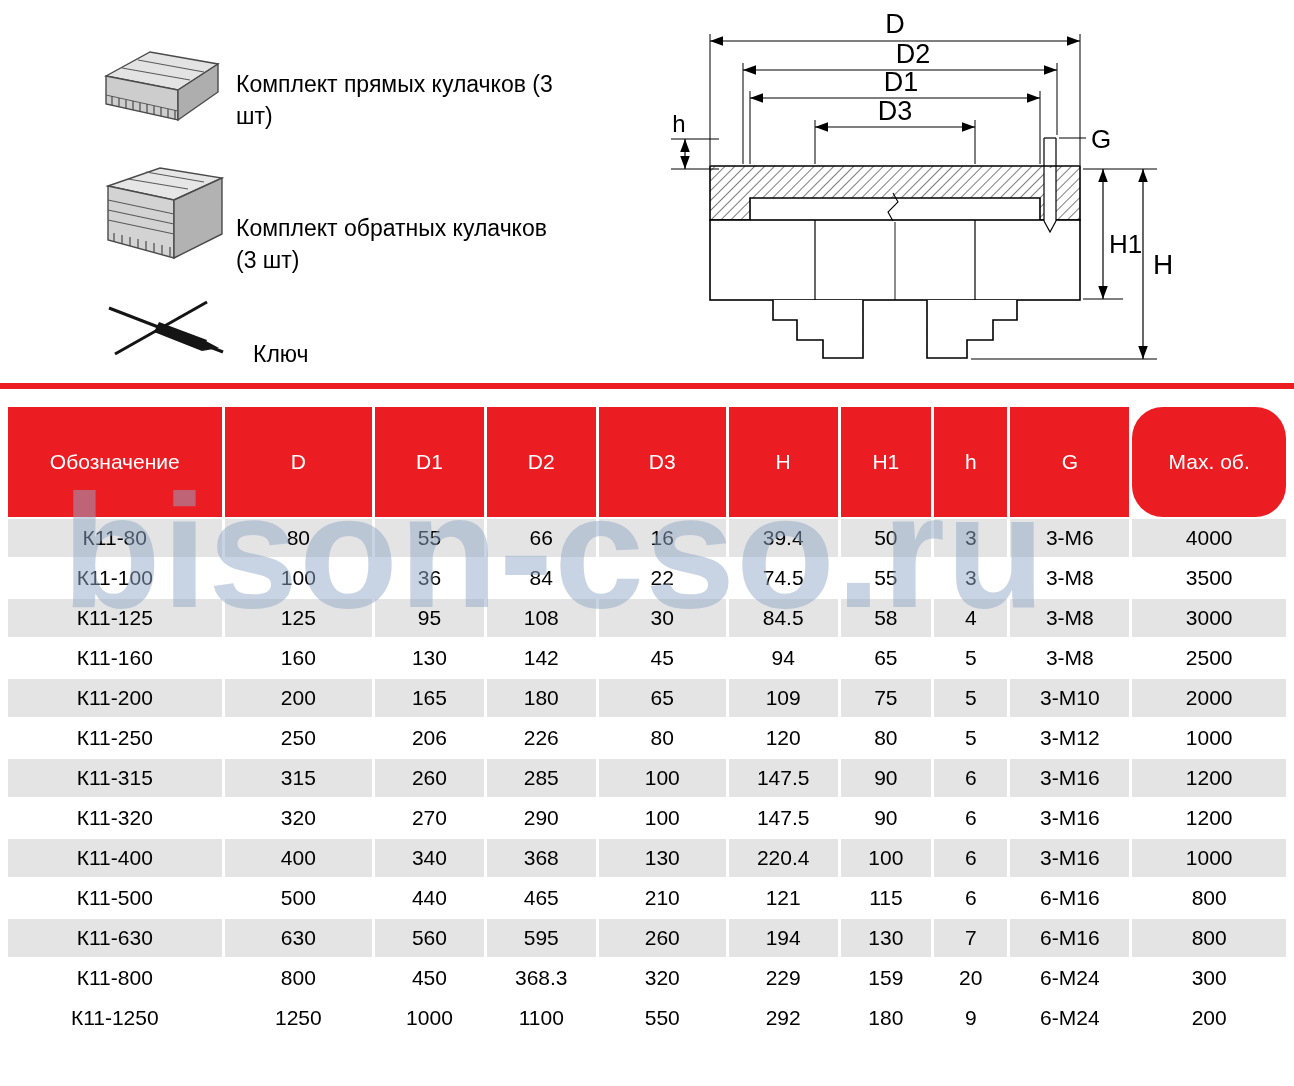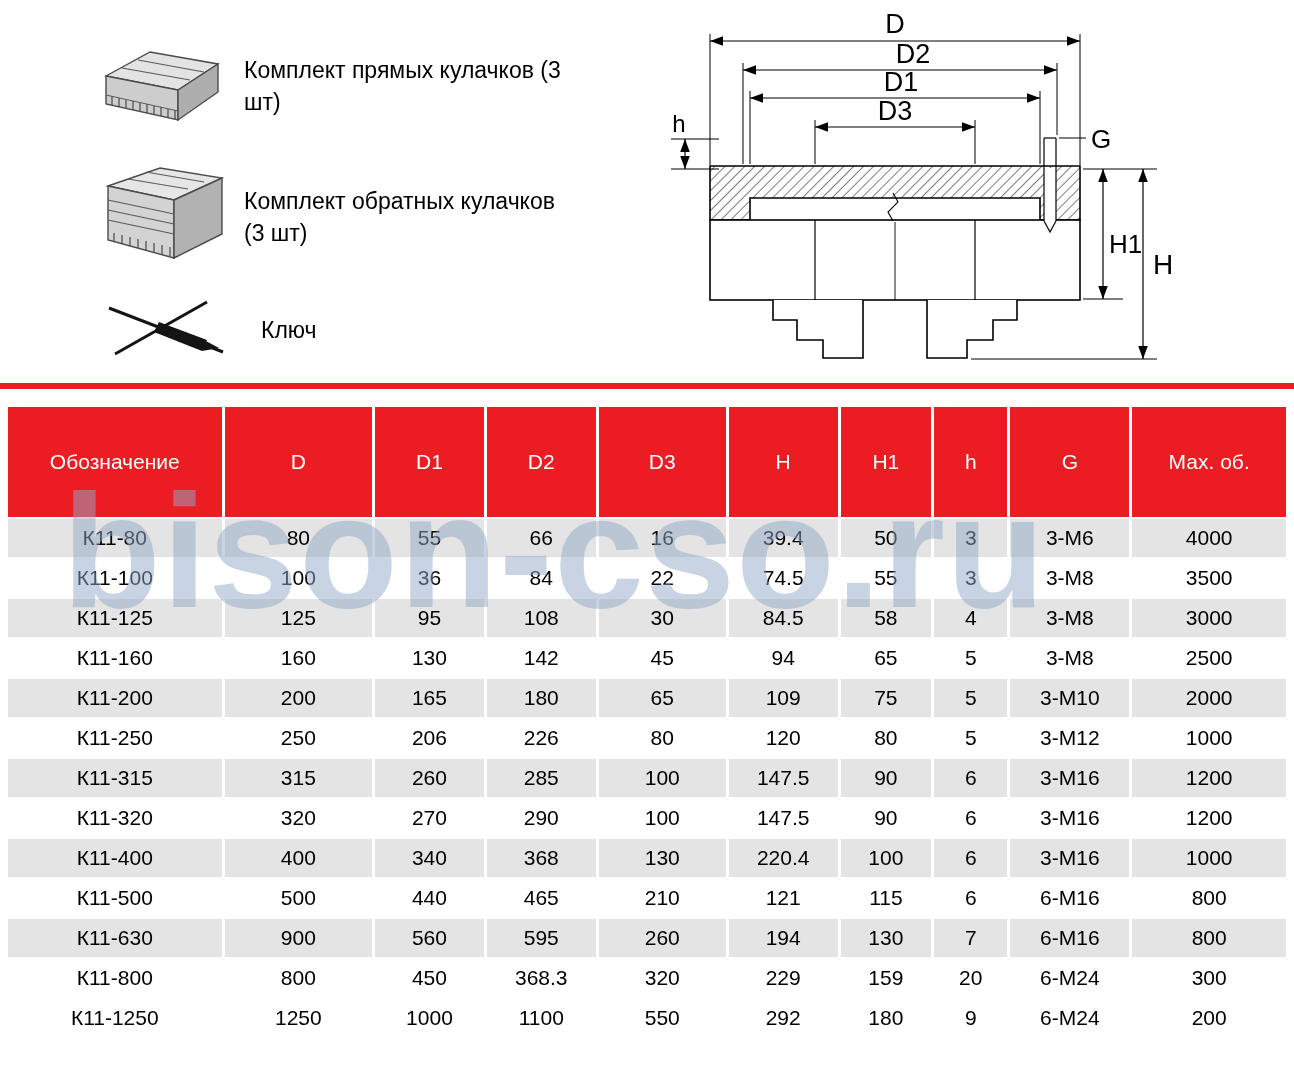--- a/index.html
+++ b/index.html
@@ -4,21 +4,21 @@
 <style>
   * { margin:0; padding:0; box-sizing:border-box; }
   html, body { background:#fff; }
   body {
     width:1294px; height:1086px; position:relative; overflow:hidden;
     font-family:"Liberation Sans", sans-serif;
   }
   .page { position:absolute; inset:0; background:#fff; }
 
   
-  .acc-item { position:absolute; display:flex; align-items:center; gap:16px; }
+  .acc-item { position:absolute; display:flex; align-items:flex-end; gap:8px; }
   .acc-img { width:140px; flex:0 0 140px; display:flex; justify-content:center; align-items:center; }
   .acc-label { width:335px; font-size:23px; line-height:1.4; color:#000; }
   #acc1 { left:88px; top:40px; }
   #acc2 { left:88px; top:158px; }
   #acc3 { left:105px; top:290px; }
 
   
   .drawing { position:absolute; left:645px; top:8px; }
   .drawing text { font-family:"Liberation Sans", sans-serif; fill:#000; }
 
@@ -40,21 +40,21 @@
   tr.row-white td { background:var(--row-white, #ffffff); }
   .spec-table th:nth-child(1){width:210px;}
   .spec-table th:nth-child(2){width:145px;}
   .spec-table th:nth-child(3){width:107px;}
   .spec-table th:nth-child(4){width:107px;}
   .spec-table th:nth-child(5){width:125px;}
   .spec-table th:nth-child(6){width:107px;}
   .spec-table th:nth-child(7){width:89px;}
   .spec-table th:nth-child(8){width:72px;}
   .spec-table th:nth-child(9){width:117px;}
-  .spec-table th:nth-child(10){width:151px;}
+  .spec-table th:nth-child(10){width:151px;border-radius:31px;}
 
   
   .watermark {
     position:absolute; left:62px; top:470px; z-index:10; pointer-events:none;
     font-size:162px; font-weight:bold; line-height:1; white-space:nowrap;
     color:var(--watermark-blue, #93aac8); opacity:0.5; letter-spacing:1px;
   }
 </style>
 </head>
 <body>
@@ -302,21 +302,21 @@
             <td>465</td>
             <td>210</td>
             <td>121</td>
             <td>115</td>
             <td>6</td>
             <td>6-М16</td>
             <td>800</td>
           </tr>
           <tr class="row-gray">
             <td>К11-630</td>
-            <td>900</td>
+            <td>630</td>
             <td>560</td>
             <td>595</td>
             <td>260</td>
             <td>194</td>
             <td>130</td>
             <td>7</td>
             <td>6-М16</td>
             <td>800</td>
           </tr>
           <tr class="row-white">

